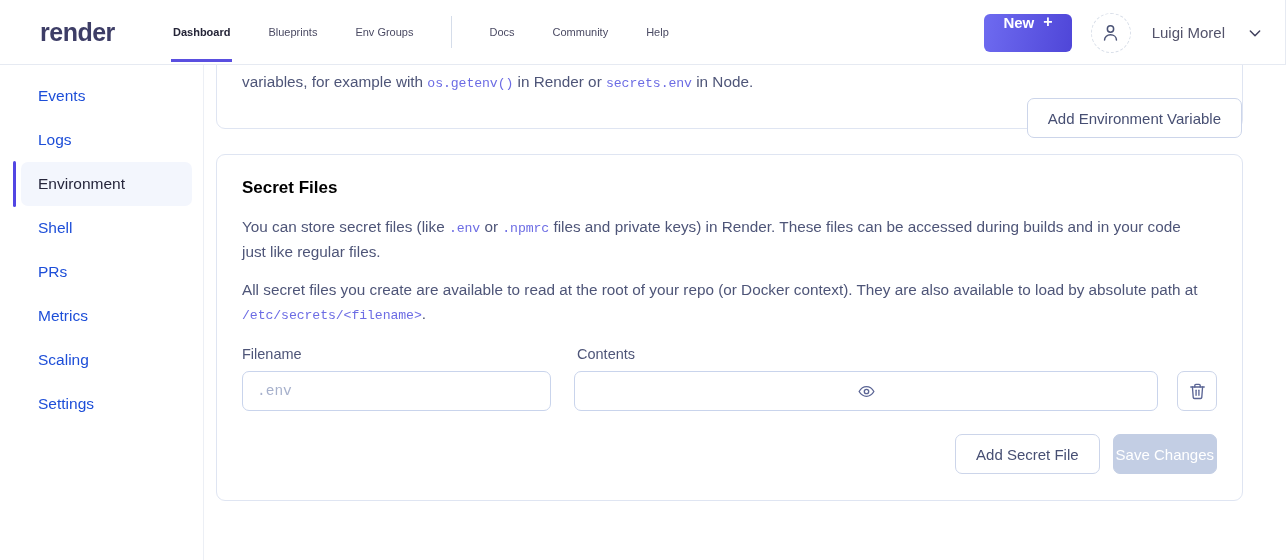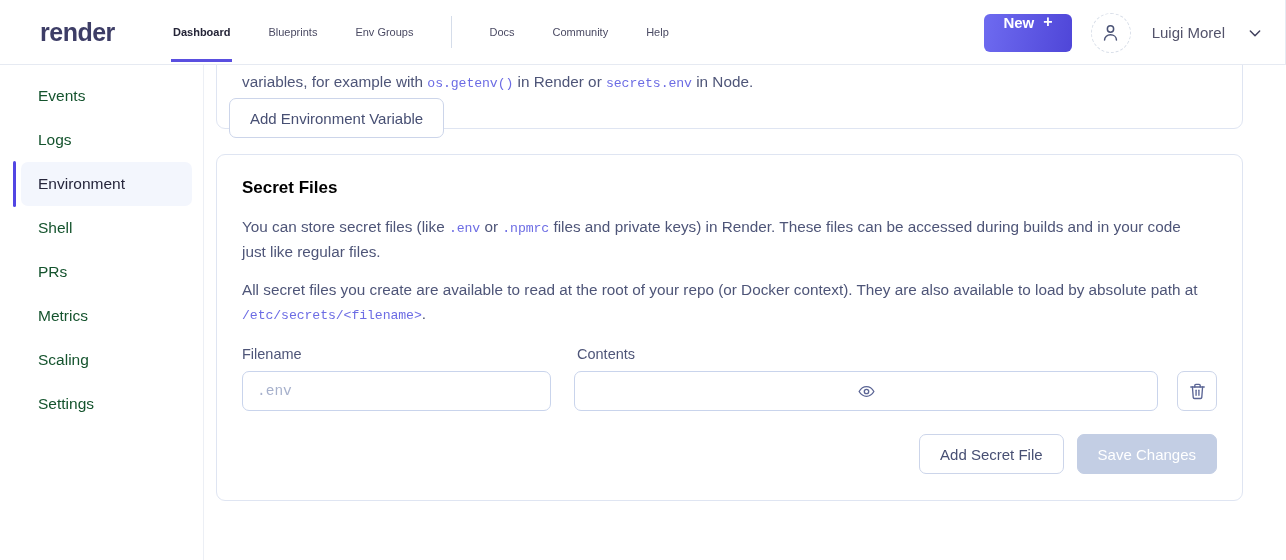--- a/index.html
+++ b/index.html
@@ -121,21 +121,21 @@
     background: #ffffff;
   }
   .side-item {
     position: relative;
     height: 44px;
     margin: 0 11px 0 21px;
     display: flex;
     align-items: center;
     padding-left: 17px;
     font-size: 15.5px;
-    color: #14532d;
+    color: #1d4ed8;
     border-radius: 7px;
     cursor: pointer;
   }
   .side-item.active {
     background: #f3f6fd;
     color: #26263c;
   }
   .side-item.active::before {
     content: "";
     position: absolute;
@@ -172,39 +172,39 @@
     left: 25px;
     font-size: 15.3px;
     color: #4e5578;
     line-height: 1.55;
   }
   .env-btn-row {
     position: absolute;
     top: 68px;
     left: 12px; right: 0;
     display: flex;
-    justify-content: flex-start;
+    justify-content: flex-end;
   }
 
   
   .btn-outline {
     height: 40px;
     padding: 0 20px;
     background: #ffffff;
     border: 1px solid #ccd5ea;
     border-radius: 7px;
     color: #474f73;
     font-size: 15px;
     font-family: "Liberation Sans", sans-serif;
     cursor: pointer;
     white-space: nowrap;
   }
   .btn-disabled {
     height: 40px;
-    padding: 0 20px;
+    padding: 0 2px;
     background: #c3cee4;
     border: 1px solid #c3cee4;
     border-radius: 7px;
     color: #ffffff;
     font-size: 15px;
     font-family: "Liberation Sans", sans-serif;
     cursor: default;
     white-space: nowrap;
   }
 

